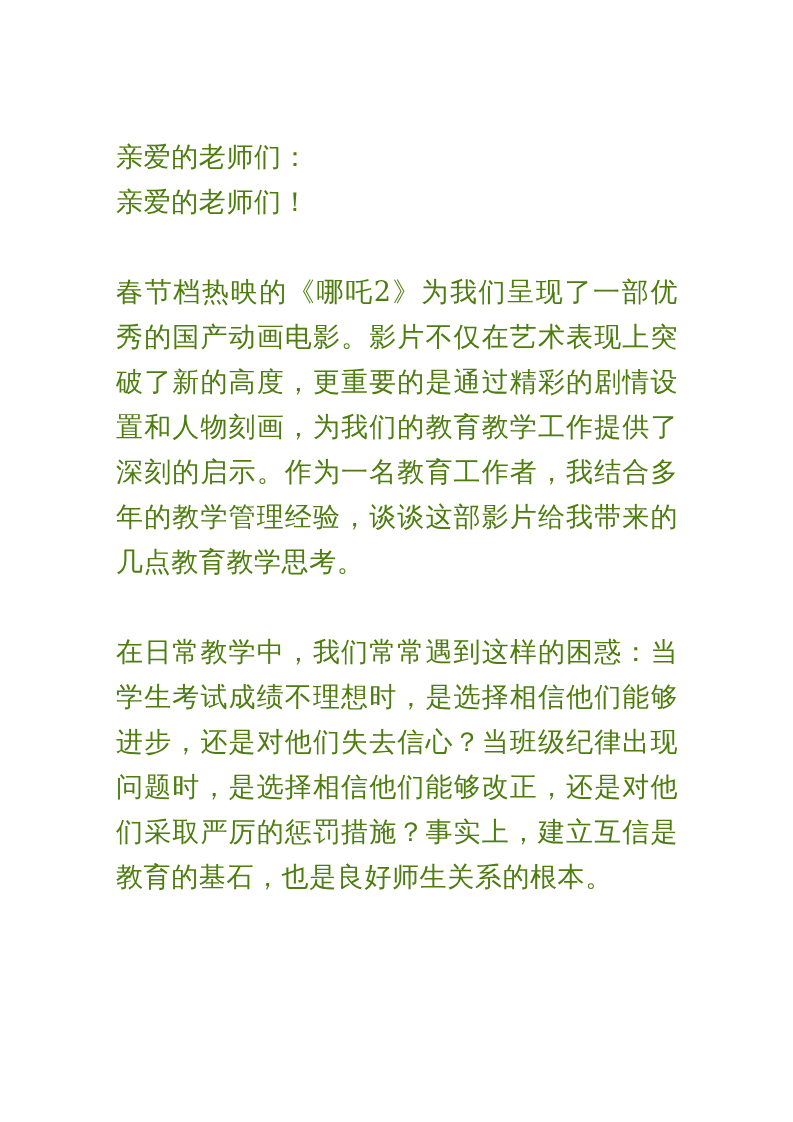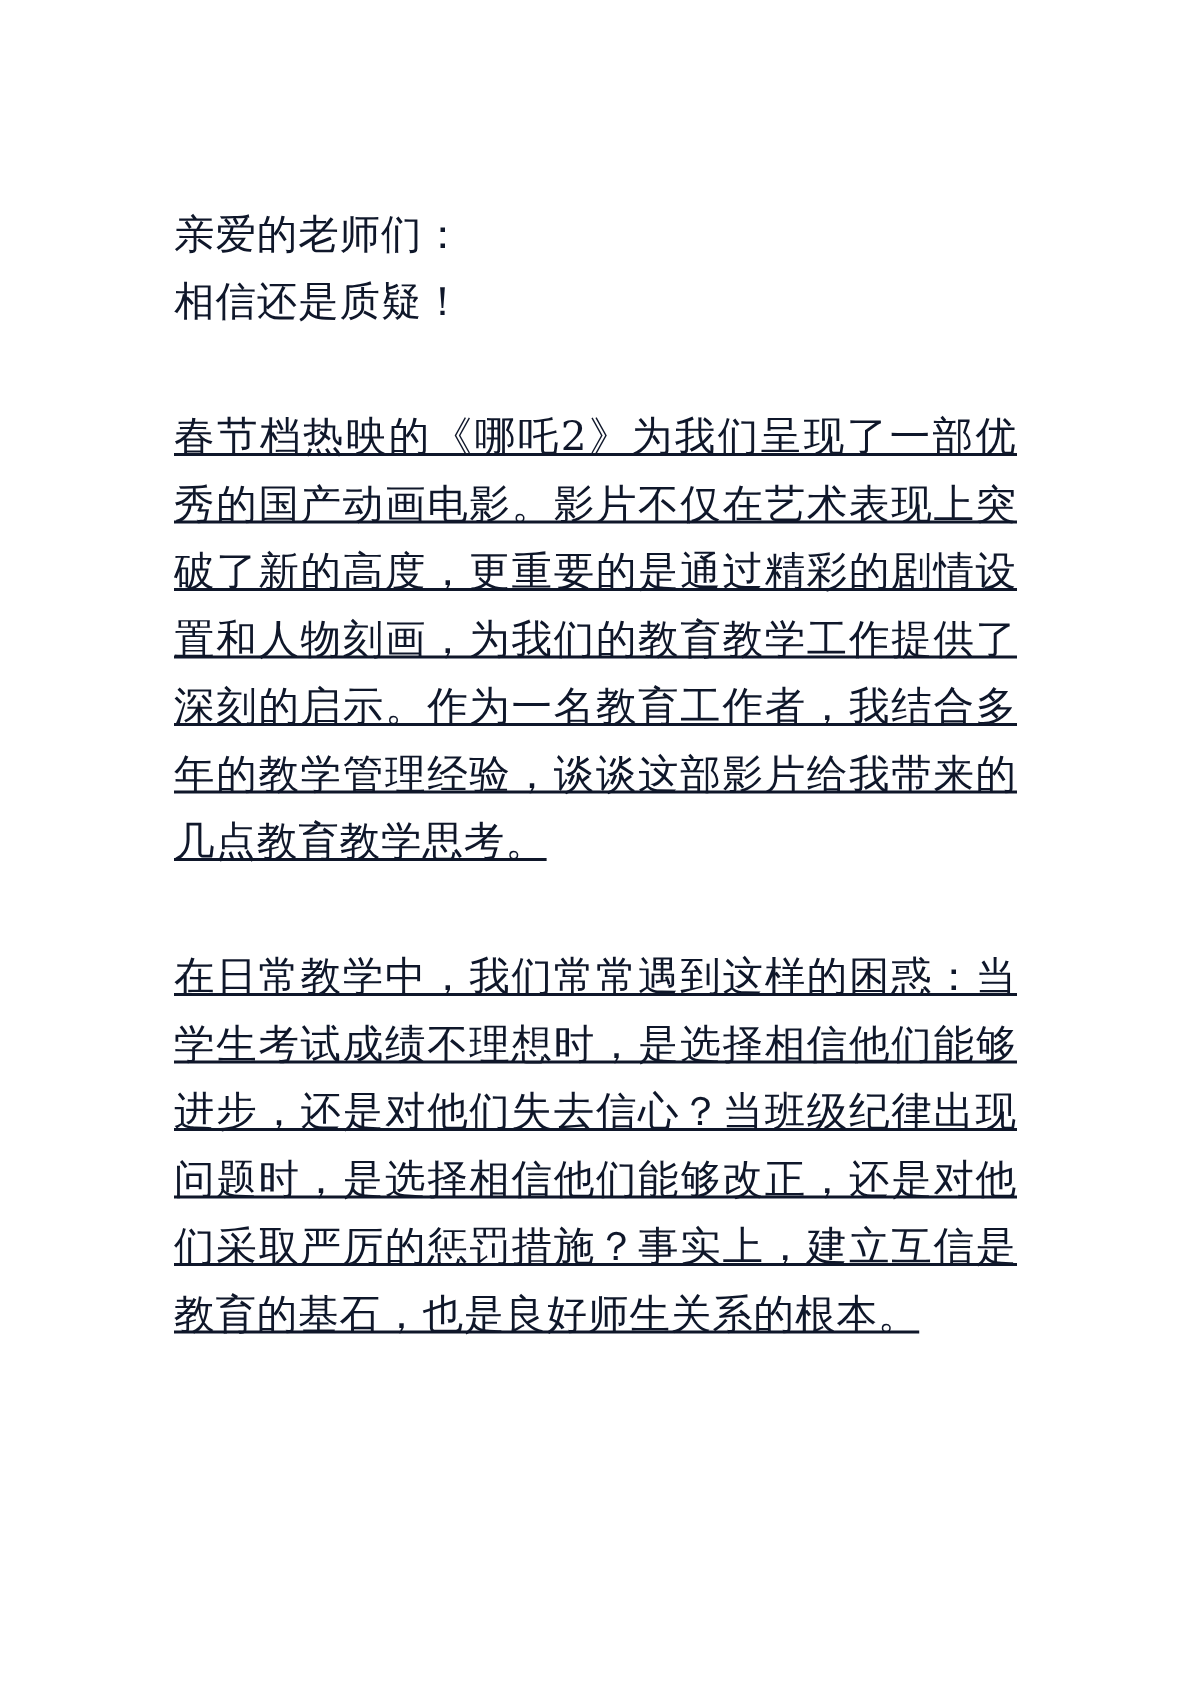--- a/index.html
+++ b/index.html
@@ -23,54 +23,53 @@
     position: absolute;
     left: 116px;
     top: 134px;
     width: 562px;
   }
 
   .para {
     font-family: "DejaVu Serif", "Liberation Serif", serif;
     font-size: 27px;
     line-height: 45px;
-    color: #0f172a;
+    color: #4d7c0f;
     letter-spacing: 0.6px;
     text-align: justify;
     text-justify: inter-character;
     margin: 0;
     -webkit-font-smoothing: antialiased;
     text-rendering: optimizeLegibility;
   }
 
   
   .para + .para {
     margin-top: 45px;
-    text-decoration: underline;
   }
 
   
   .para.no-justify {
     text-align: left;
   }
 
   
   .line {
     display: block;
   }
 </style>
 </head>
 <body>
 
 <div class="page">
   <div class="doc-body">
 
     <div class="para no-justify">
       <span class="line">亲爱的老师们：</span>
-      <span class="line">相信还是质疑！</span>
+      <span class="line">亲爱的老师们！</span>
     </div>
 
     <p class="para">春节档热映的《哪吒2》为我们呈现了一部优秀的国产动画电影。影片不仅在艺术表现上突破了新的高度，更重要的是通过精彩的剧情设置和人物刻画，为我们的教育教学工作提供了深刻的启示。作为一名教育工作者，我结合多年的教学管理经验，谈谈这部影片给我带来的几点教育教学思考。</p>
 
 
     <p class="para">在日常教学中，我们常常遇到这样的困惑：当学生考试成绩不理想时，是选择相信他们能够进步，还是对他们失去信心？当班级纪律出现问题时，是选择相信他们能够改正，还是对他们采取严厉的惩罚措施？事实上，建立互信是教育的基石，也是良好师生关系的根本。</p>
 
   </div>
 </div>
 

